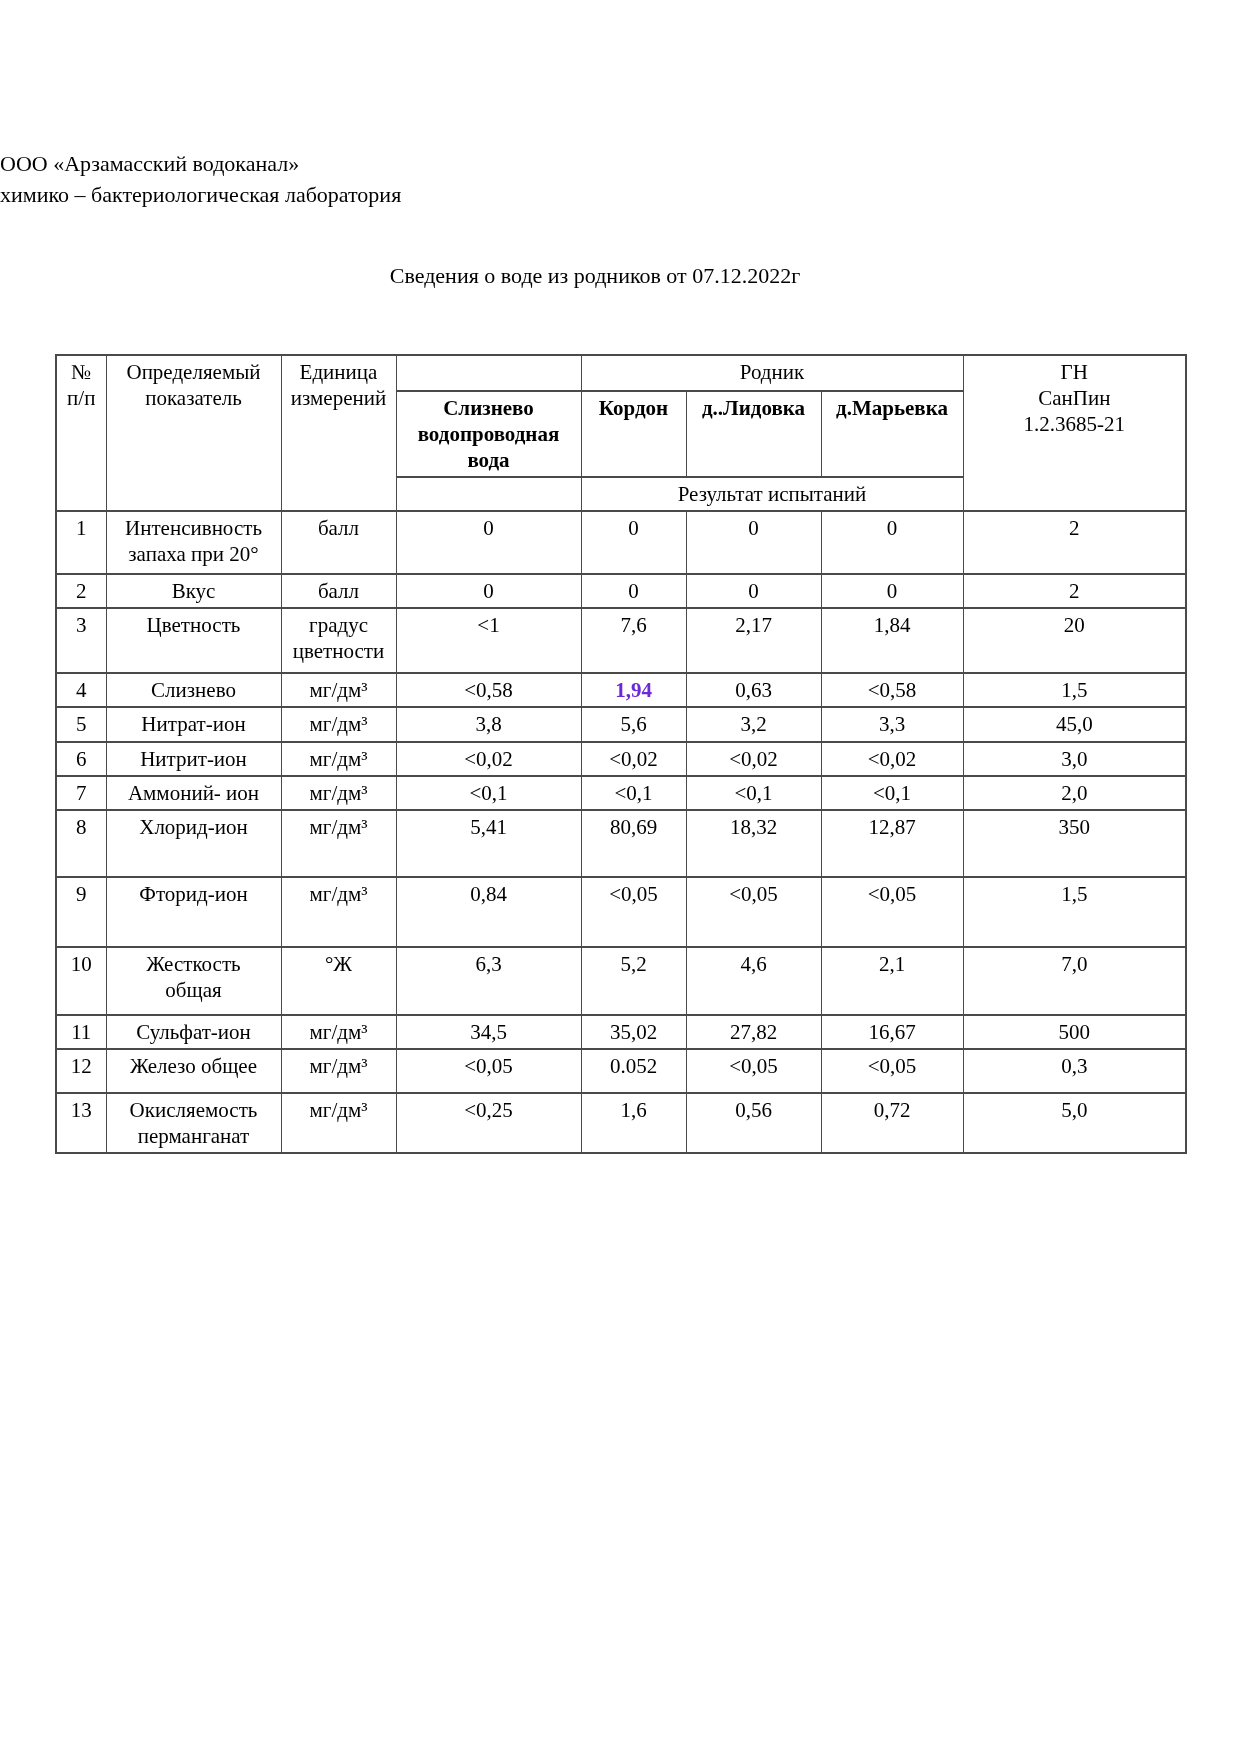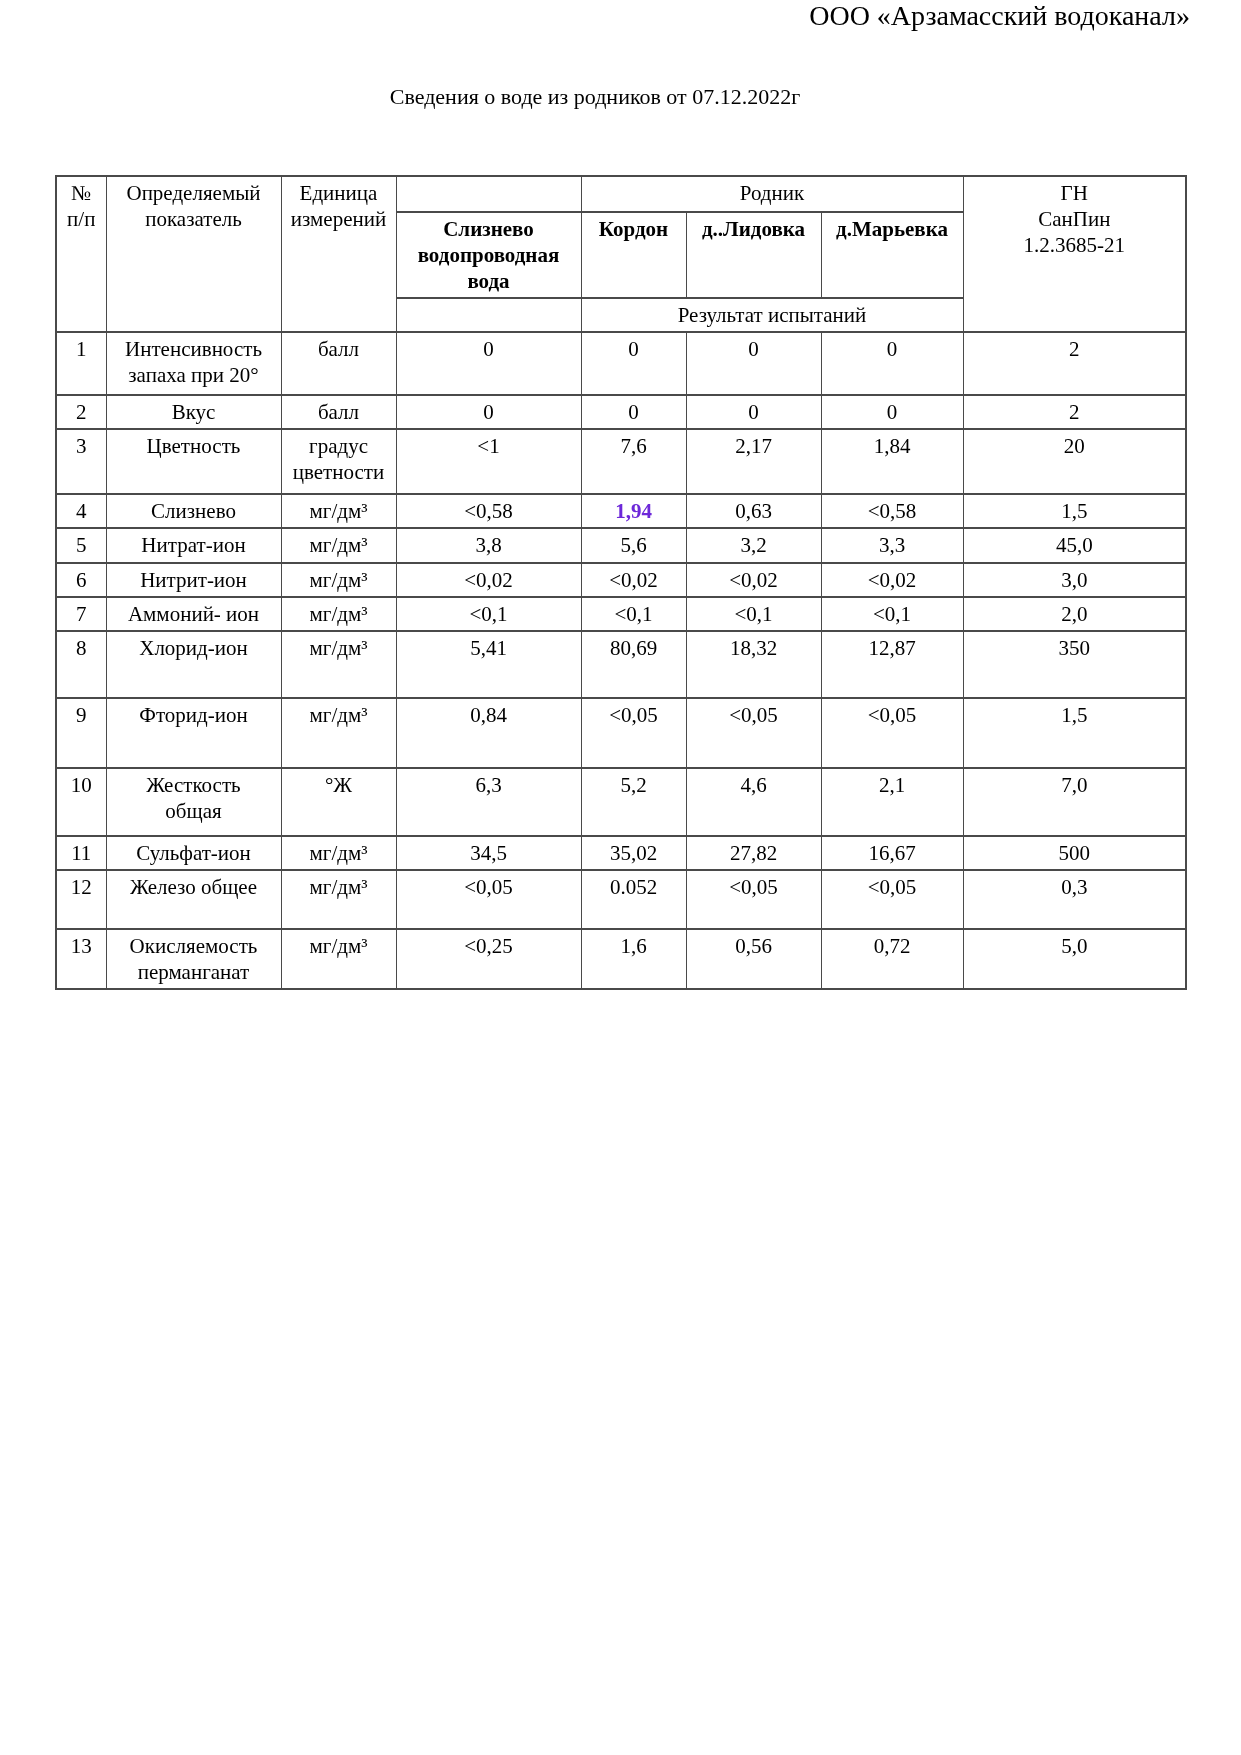--- a/index.html
+++ b/index.html
@@ -10,22 +10,23 @@
   body {
     width: 1241px;
     height: 1755px;
     font-family: "Liberation Serif", "DejaVu Serif", serif;
     color: #000;
     position: relative;
     overflow: hidden;
   }
   .header-block {
     width: 1190px;
-    text-align: right;
-    font-size: 28px;
+    padding-top: 148px;
+    text-align: left;
+    font-size: 22px;
     line-height: 31px;
   }
   .doc-title {
     width: 1190px;
     text-align: center;
     font-size: 22px;
     line-height: 28px;
     margin-top: 52px;
   }
   table.lab-table {
@@ -51,20 +52,21 @@
   td.c-ind   { text-align: left; padding-left: 10px; }
   td.bold    { font-weight: bold; }
   td.hb      { border-bottom-width: 3px; }   
   td.red-val { color: #6d28d9; font-weight: bold; }
 </style>
 </head>
 <body>
 
 <div class="header-block">
   <div>ООО «Арзамасский водоканал»</div>
+  <div>химико – бактериологическая лаборатория</div>
 </div>
 
 <div class="doc-title">Сведения о воде из родников от 07.12.2022г</div>
 
 <table class="lab-table">
   <colgroup>
     <col style="width:50px">
       <col style="width:175px">
       <col style="width:115px">
       <col style="width:185px">
@@ -209,21 +211,21 @@
     <tr style="height:33px">
       <td class="c-num">11</td>
       <td class="c-ind">Сульфат-ион</td>
       <td>мг/дм³</td>
       <td>34,5</td>
       <td>35,02</td>
       <td>27,82</td>
       <td>16,67</td>
       <td>500</td>
     </tr>
-    <tr style="height:59px">
+    <tr style="height:44px">
       <td class="c-num">12</td>
       <td class="c-ind">Железо общее</td>
       <td>мг/дм³</td>
       <td>&lt;0,05</td>
       <td>0.052</td>
       <td>&lt;0,05</td>
       <td>&lt;0,05</td>
       <td>0,3</td>
     </tr>
     <tr style="height:48px">

